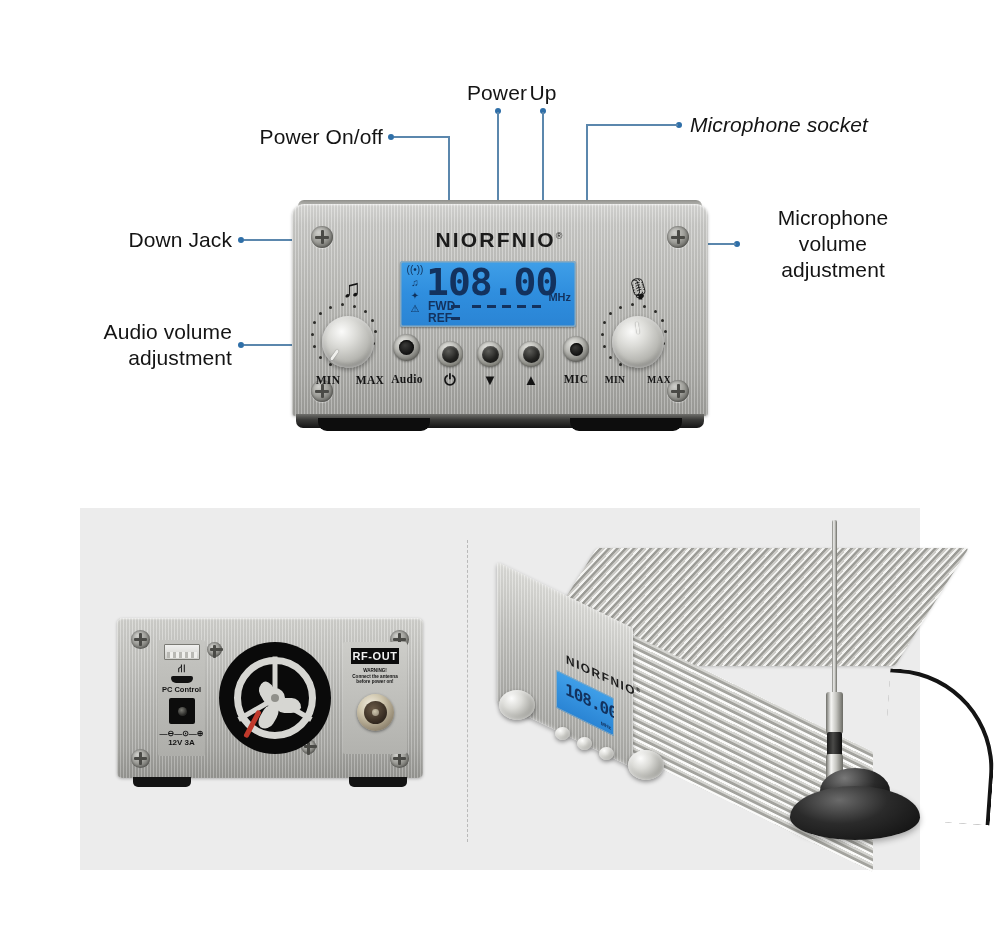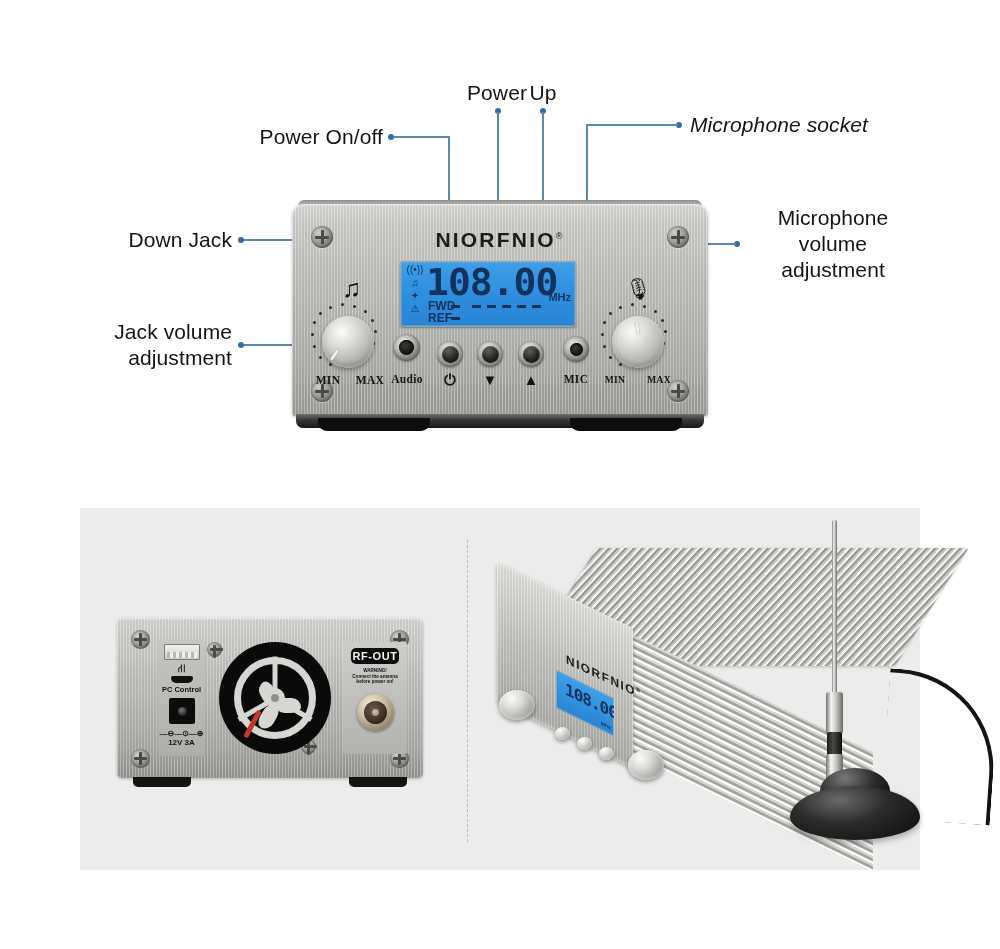--- a/index.html
+++ b/index.html
@@ -341,21 +341,21 @@
     background: linear-gradient(180deg,#cdcdc9,#b2b2ae);
     border-radius: 2px;
   }
   .rf-label {
     position: absolute;
     background: #0c0c0c;
     color: #f2f2f2;
     font-size: 11px; font-weight: 700;
     letter-spacing: .6px;
     display:flex; align-items:center; justify-content:center;
-    border-radius: 5px;
+    border-radius: 0;
   }
   .rf-warn {
     position: absolute;
     font-size: 4.6px;
     font-weight: 700;
     color: #111;
     line-height: 1.25;
     text-align: center;
     width: 100%;
   }
@@ -537,21 +537,21 @@
 <div class="callout center-al" style="left:506px; top:80px; width:74px;">Up</div>
 
 <div class="callout left-al" style="left:690px; top:112px; width:260px;font-style:italic;">Microphone socket</div>
 
 <div class="callout center-al" style="left:744px; top:205px; width:178px;">Microphone
 volume
 adjustment</div>
 
 <div class="callout right-al" style="left:60px; top:227px; width:172px;">Down Jack</div>
 
-<div class="callout right-al" style="left:40px; top:319px; width:192px;">Jack volume
+<div class="callout right-al" style="left:40px; top:319px; width:192px;">Audio volume
 adjustment</div>
 
 <div id="front-unit">
   <div class="chassis-top-edge"></div>
   <div class="chassis"></div>
 
   <div class="screw tl"></div>
   <div class="screw tr"></div>
   <div class="screw bl"></div>
   <div class="screw br"></div>

